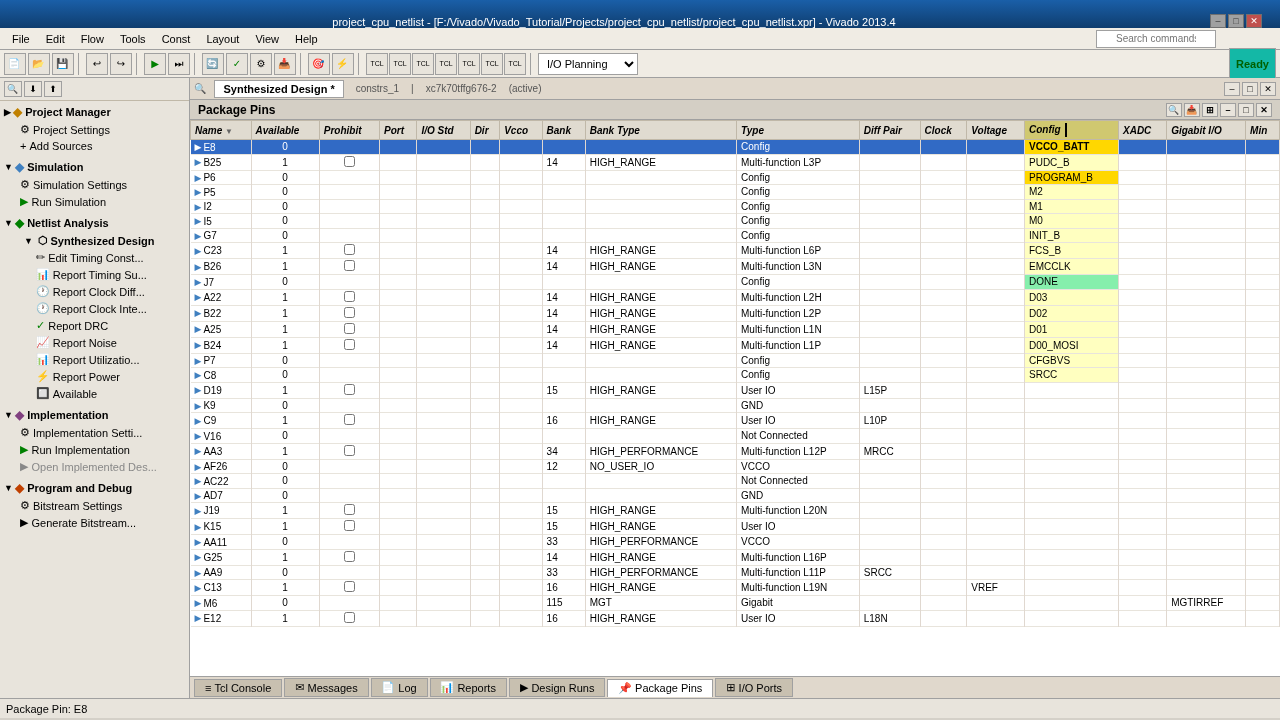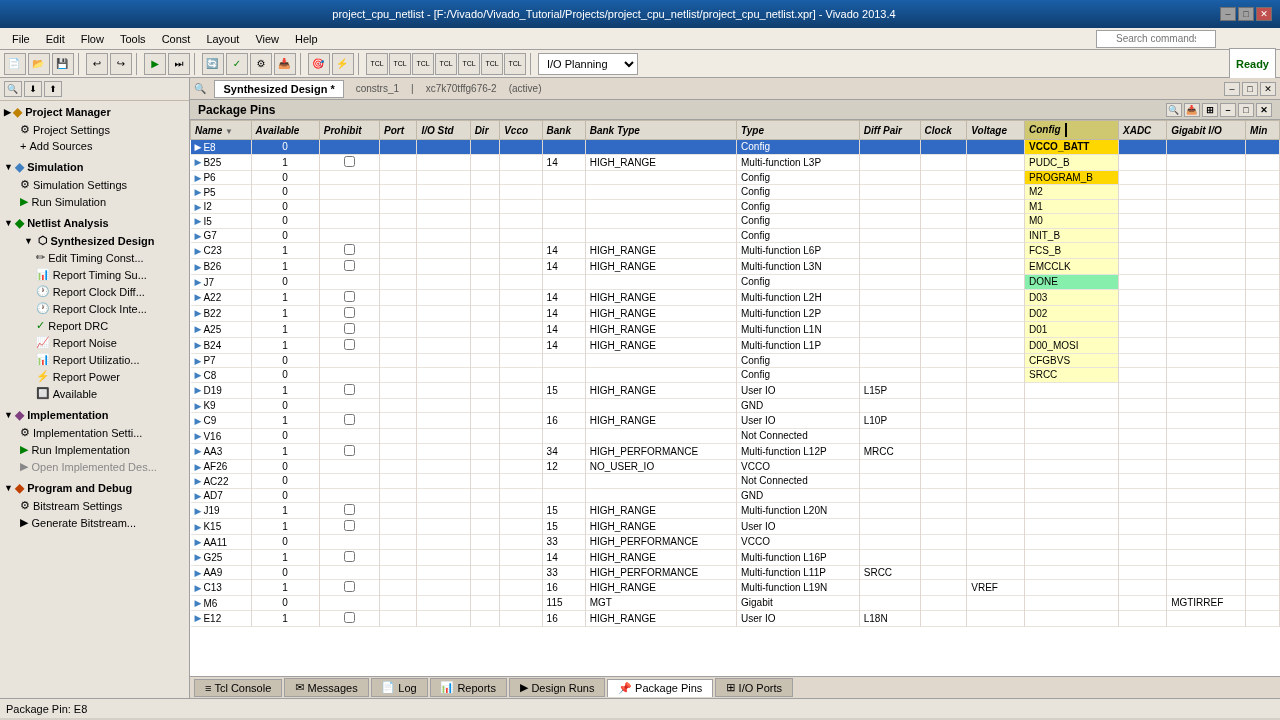--- a/index.html
+++ b/index.html
@@ -1,33 +1,33 @@
 <!DOCTYPE html>
 <html><head>
   <meta charset="utf-8">
   <style>
     * { margin: 0; padding: 0; box-sizing: border-box; }
     body { font-family: 'Segoe UI', Tahoma, Geneva, Verdana, sans-serif; font-size: 11px; background: #d4d0c8; overflow: hidden; width: 1280px; height: 720px; }
     
     
-    #titlebar { background: linear-gradient(to bottom, #1a5fa8, #0f3d6e); color: white; height: 28px; display: flex; align-items: center; padding: 0 8px; justify-content: space-between; }
+    #titlebar { background: linear-gradient(to bottom, #1a5fa8, #0f3d6e); color: white; height: 28px; display: flex; align-items: flex-end; padding: 0 18px; justify-content: space-between; }
     #titlebar .win-controls { display: flex; gap: 2px; }
     #titlebar .win-btn { width: 16px; height: 14px; background: #a0a0a0; border: 1px solid #707070; display: flex; align-items: center; justify-content: center; font-size: 9px; cursor: pointer; color: #333; }
     #titlebar .win-btn.close { background: #c0504d; color: white; }
 
     
     #menubar { background: #f0ece4; height: 22px; display: flex; align-items: center; padding: 0 4px; border-bottom: 1px solid #a0a0a0; }
     .menu-item { padding: 2px 8px; cursor: pointer; font-size: 11px; color: #000; }
 
     
     #toolbar { background: #f0ece4; height: 28px; display: flex; align-items: center; padding: 0 4px; gap: 2px; border-bottom: 1px solid #a0a0a0; }
     .tb-btn { width: 22px; height: 22px; background: #e8e4dc; border: 1px solid #a0a0a0; display: flex; align-items: center; justify-content: center; cursor: pointer; font-size: 10px; }
     .tb-separator { width: 4px; height: 22px; margin: 0 2px; border-left: 1px solid #a0a0a0; }
     .tb-dropdown { height: 22px; background: white; border: 1px solid #a0a0a0; padding: 0 4px; font-size: 11px; min-width: 100px; }
-    .ready-badge { margin-left: auto; background: #ffffff; border: 1px solid #a0a0a0; padding: 9px 6px; font-size: 11px; color: #006000; font-weight: bold; }
+    .ready-badge { margin-left: auto; background: #14b8a6; border: 1px solid #a0a0a0; padding: 9px 6px; font-size: 11px; color: #006000; font-weight: bold; }
 
     
     #main-layout { display: flex; height: calc(720px - 28px - 22px - 28px - 22px); }
 
     
     #left-nav { width: 190px; background: #e8e4dc; border-right: 1px solid #a0a0a0; display: flex; flex-direction: column; overflow: hidden; }
     #nav-header { background: #c8c0b0; padding: 3px 6px; font-size: 11px; font-weight: bold; border-bottom: 1px solid #a0a0a0; display: flex; align-items: center; justify-content: space-between; }
     #nav-content { overflow-y: auto; flex: 1; }
     .nav-section { padding: 2px 0; }
     .nav-section-header { display: flex; align-items: center; padding: 2px 4px; cursor: pointer; font-weight: bold; font-size: 11px; }

